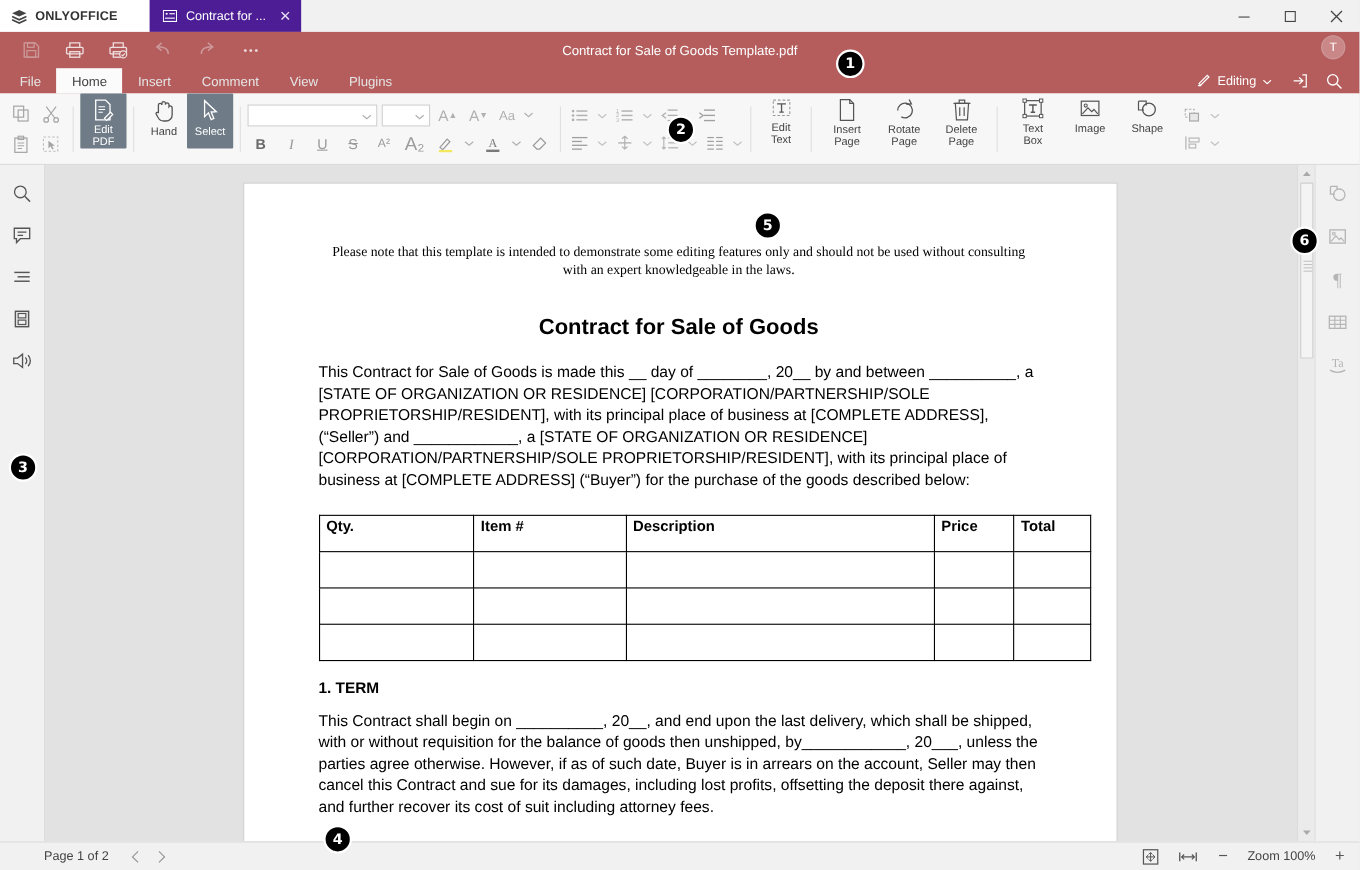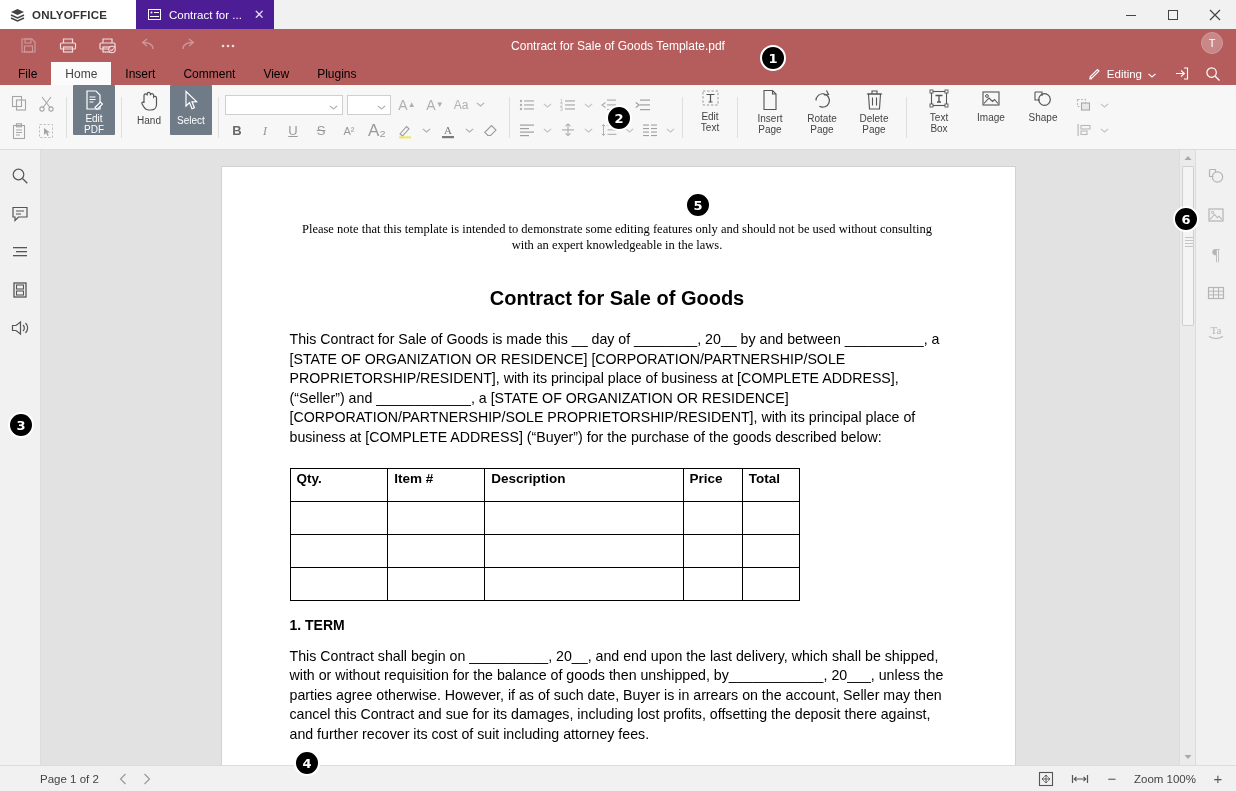--- a/index.html
+++ b/index.html
@@ -54,21 +54,21 @@
     font-size: 12px; pointer-events: none;
   }
   .avatar {
     position: absolute; right: 13px; top: 3px; width: 22px; height: 22px; border-radius: 50%;
     background: #c98787; color: #fff; font-size: 11px; display: flex;
     align-items: center; justify-content: center; border: 1px solid #cf9a9a;
   }
   .header-row2 { height: 23px; display: flex; align-items: stretch; position: relative; }
   .menu { display: flex; align-items: stretch; padding-left: 4px; }
   .menu-item {
-    padding: 0 14px; display: flex; align-items: center; color: #000000; font-size: 12px;
+    padding: 0 14px; display: flex; align-items: center; color: #e5e5e5; font-size: 12px;
     cursor: pointer; height: 23px;
   }
   .menu-item.active { background: #fbfbfb; color: #444; font-weight: normal; }
   .header-right {
     position: absolute; right: 8px; bottom: 0; display: flex; align-items: center;
     gap: 2px; height: 23px;
   }
   .editing-btn {
     display: flex; align-items: center; gap: 6px; color: #fff; font-size: 11.5px;
     padding: 0 8px; cursor: pointer;
@@ -136,21 +136,21 @@
     font-family: "Liberation Sans", sans-serif;
   }
   .disclaimer {
     font-family: "Liberation Serif", serif; font-size: 12.5px; text-align: center;
     line-height: 15.5px; color: #000; margin-bottom: 34px; padding: 0 6px;
   }
   .doc-h1 {
     text-align: center; font-size: 20px; font-weight: bold; margin-bottom: 20px; color: #000;
   }
   .doc-p { font-size: 14.2px; line-height: 19.6px; color: #000; text-align: left; }
-  .doc-table { border-collapse: collapse; width: 510px; margin: 20px 0 14px 0; }
+  .doc-table { border-collapse: collapse; width: 702px; margin: 20px 0 14px 0; }
   .doc-table td, .doc-table th {
     border: 1.6px solid #000; height: 33px; padding: 2px 6px; text-align: left;
     font-size: 13.5px; vertical-align: top;
   }
   .doc-table th { font-weight: bold; }
   .doc-h2 { font-size: 14px; font-weight: bold; margin: 16px 0 14px 0; }
 
   
   .vscroll {
     position: absolute; right: 0; top: 0; bottom: 0; width: 16px; background: #ebebeb;

